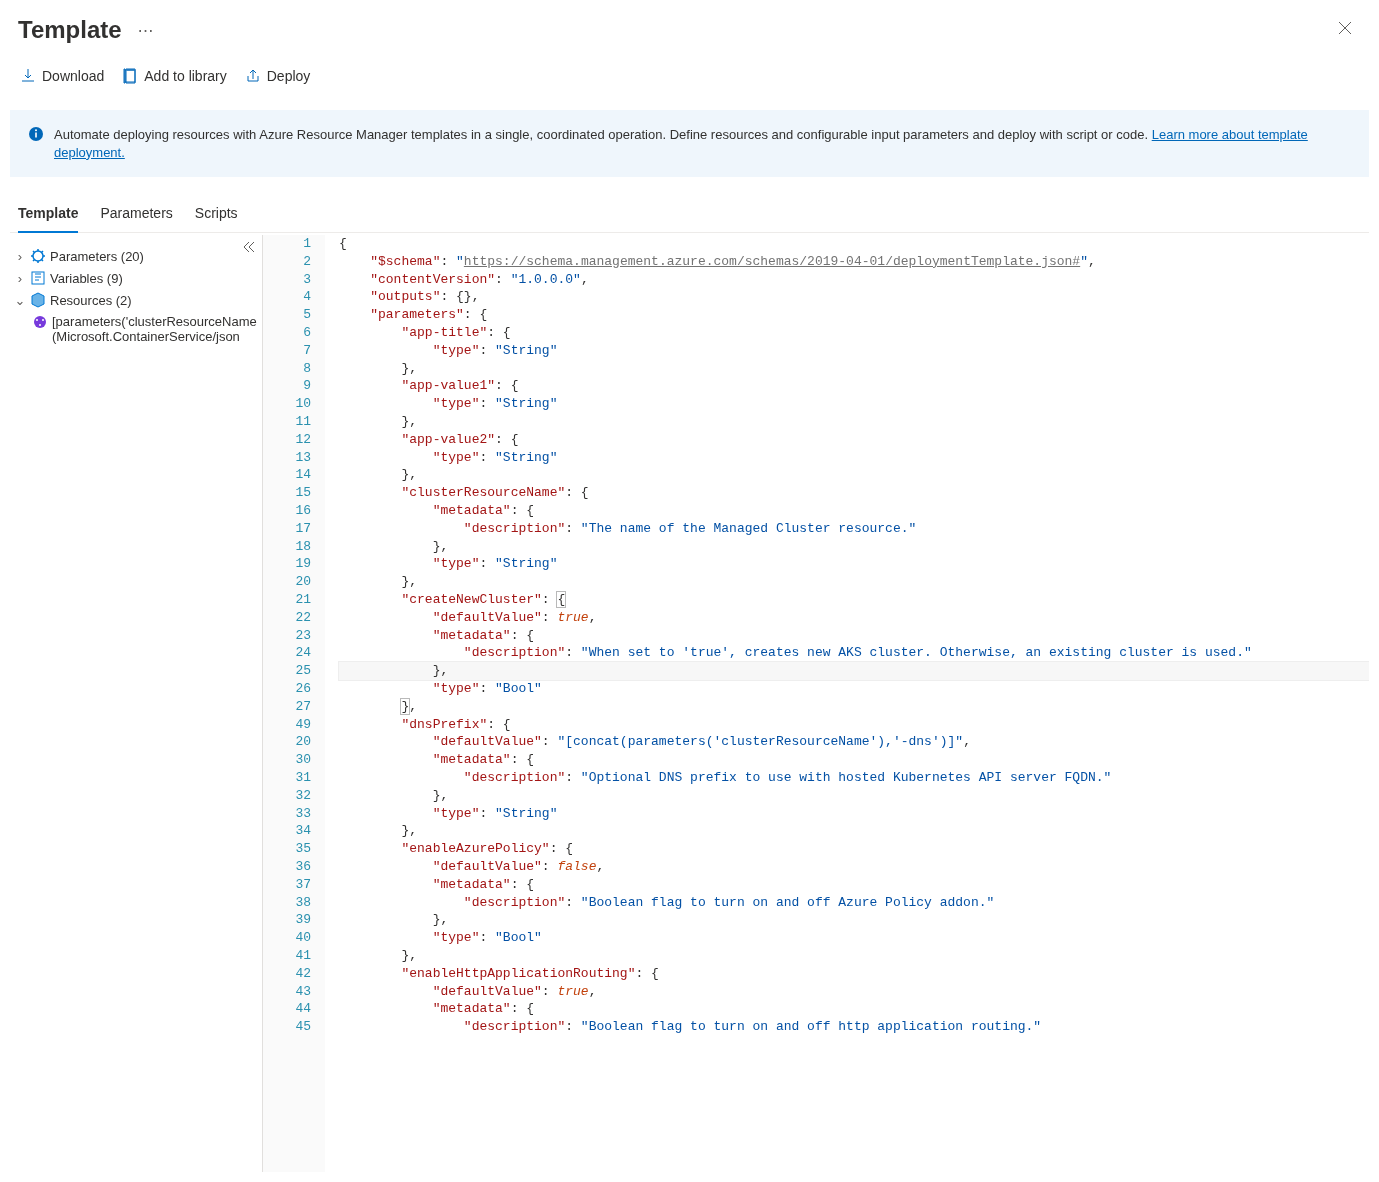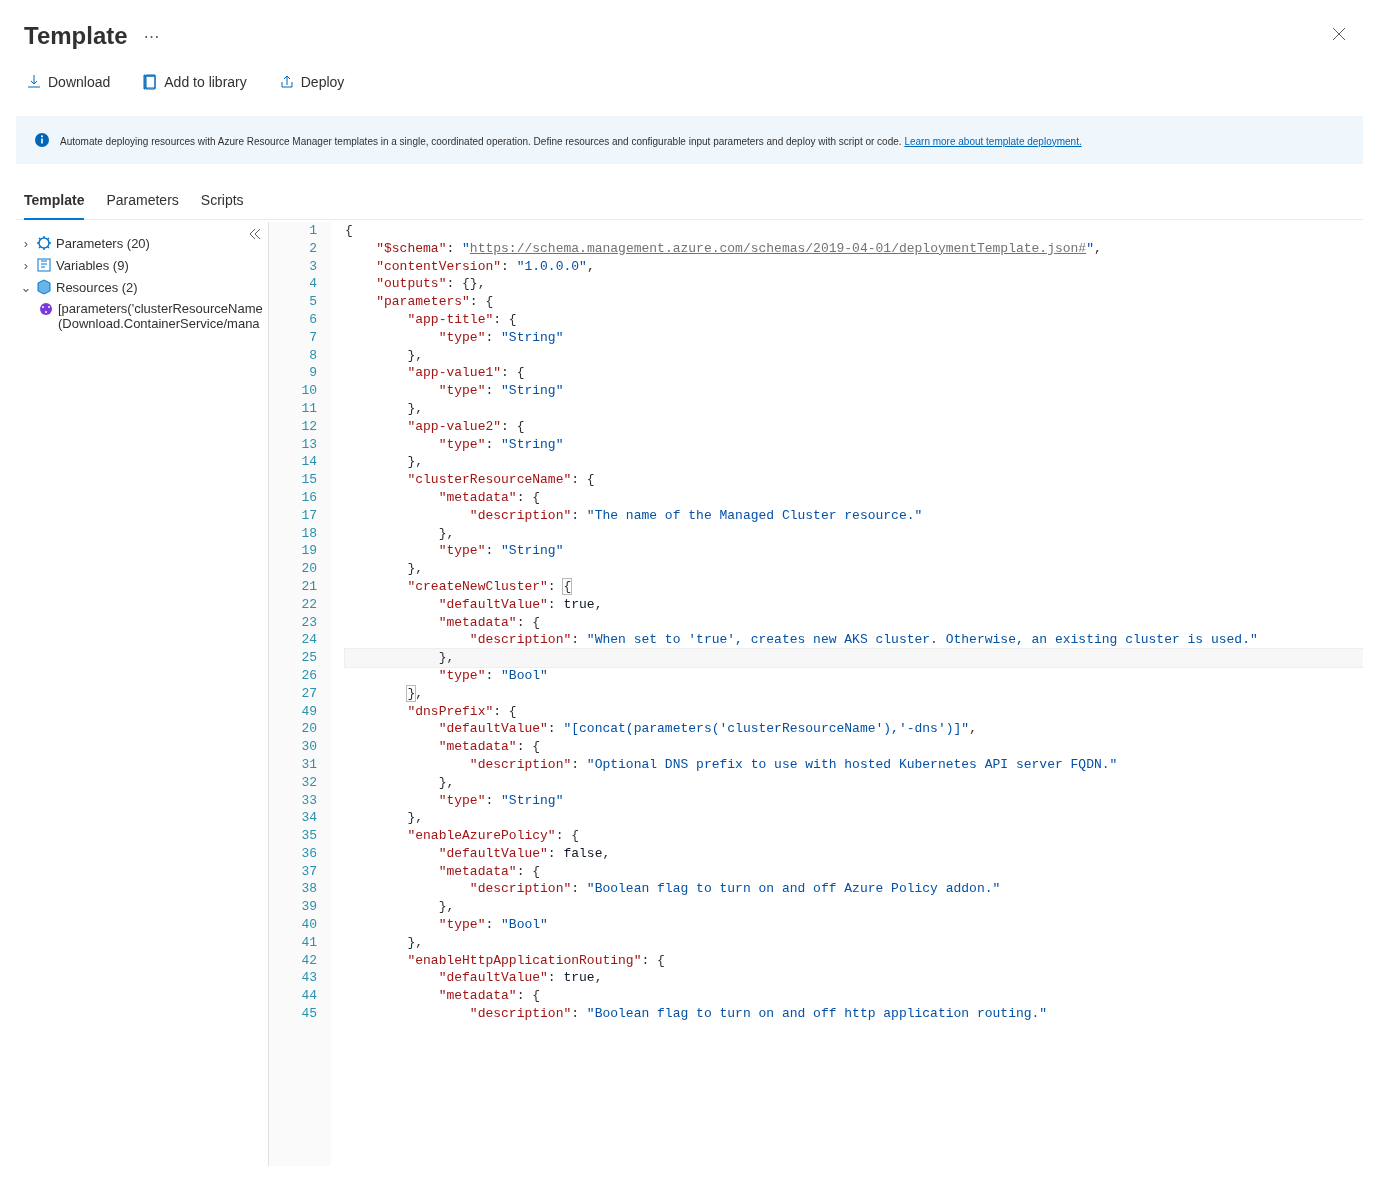--- a/index.html
+++ b/index.html
@@ -7,21 +7,21 @@
     padding: 0;
     font-family: "Segoe UI", -apple-system, sans-serif;
     font-size: 13px;
     color: #323130;
     background: #ffffff;
     width: 1379px;
     height: 1182px;
     overflow: hidden;
   }
   .page {
-    padding: 16px;
+    padding: 10px;
     box-sizing: border-box;
     width: 100%;
     height: 100%;
     display: flex;
     flex-direction: column;
   }
   .header-row {
     display: flex;
     align-items: center;
     padding: 6px 8px 16px 8px;
@@ -40,42 +40,42 @@
   .close-x {
     margin-left: auto;
     font-size: 16px;
     color: #605e5c;
     cursor: pointer;
     padding: 4px 8px;
   }
   .toolbar {
     display: flex;
     align-items: center;
-    gap: 32px;
+    gap: 18px;
     padding: 8px 10px 8px 10px;
     border-bottom: none;
   }
   .toolbar-btn {
     display: flex;
     align-items: center;
     gap: 6px;
     font-size: 14px;
     color: #323130;
     cursor: pointer;
     user-select: none;
   }
   .toolbar-btn svg { width: 16px; height: 16px; }
   .info-banner {
     margin: 18px 0 18px 0;
     background: #eff6fc;
     padding: 16px 18px;
     display: flex;
-    align-items: flex-end;
+    align-items: flex-start;
     gap: 10px;
-    font-size: 10px;
+    font-size: 13px;
     line-height: 1.35;
   }
   .info-banner svg { flex-shrink: 0; }
   .info-banner a { color: #0067b8; text-decoration: underline; }
   .tabs {
     display: flex;
     gap: 22px;
     padding: 0 8px;
     border-bottom: 1px solid #edebe9;
   }
@@ -146,21 +146,21 @@
     padding-left: 14px;
     white-space: pre;
     position: relative;
     overflow: auto;
   }
   .code-area::-webkit-scrollbar { width: 10px; }
   .code-area::-webkit-scrollbar-thumb { background: #c8c6c4; }
   .tok-key { color: #a31515; }
   .tok-punc { color: #323130; }
   .tok-str { color: #0451a5; }
-  .tok-num, .tok-bool { color: #0f172a; }
+  .tok-num, .tok-bool { color: #c2410c; font-style: italic; }
   .tok-url { color: #737373; text-decoration: underline; }
   .bracket-box { outline: 1px solid #b9b9b9; }
 </style>
 </head>
 <body>
 
 <div class="page">
   <div class="header-row">
     <span class="page-title">Template</span>
     <span class="more-dots">⋯</span>
@@ -252,21 +252,21 @@
               <span class="node-icon">
                 <svg width="16" height="16" viewBox="0 0 16 16">
                   <circle cx="8" cy="8" r="6" fill="#773adc"></circle>
                   <circle cx="5" cy="6" r="1" fill="#fff"></circle>
                   <circle cx="11" cy="6" r="1" fill="#fff"></circle>
                   <circle cx="8" cy="11" r="1" fill="#fff"></circle>
                 </svg>
               </span>
               <span class="tree-caption">
                 <span>[parameters('clusterResourceName</span>
-                <span>(Download.ContainerService/mana</span>
+                <span>(Microsoft.ContainerService/json</span>
               </span>
             </div>
           </div>
         </div>
     </div>
 
     <div class="editor">
       <div class="gutter" id="gutter">
           <div>1</div>
           <div>2</div>

